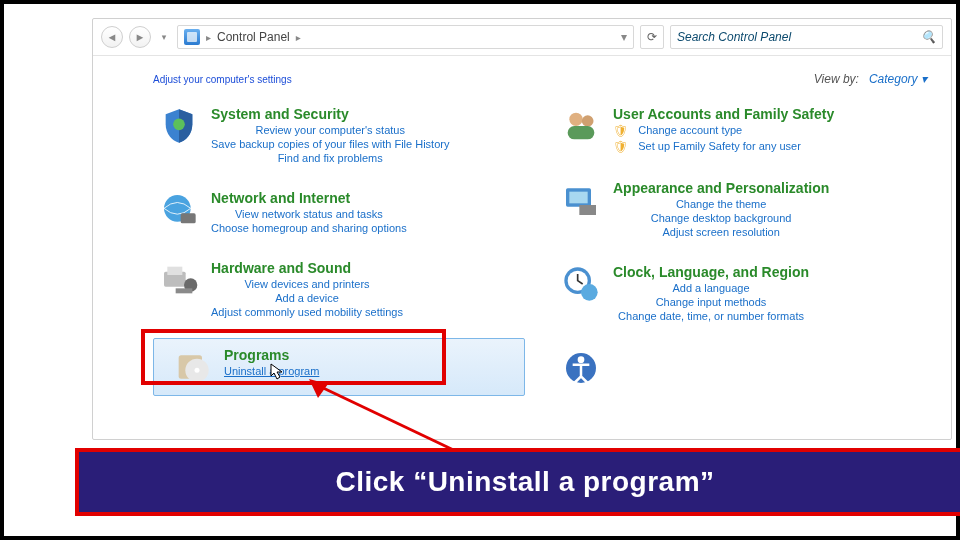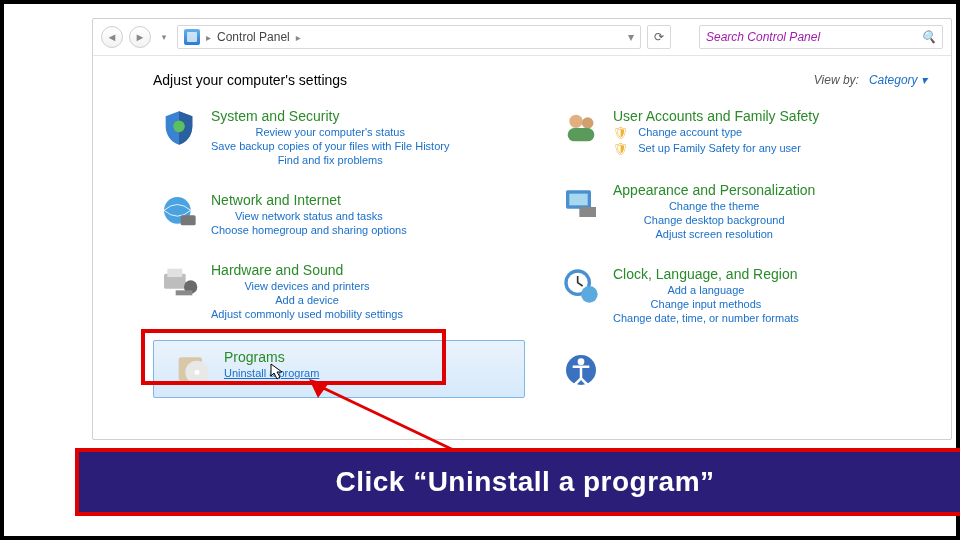--- a/index.html
+++ b/index.html
@@ -9,34 +9,34 @@
 .navbar { display: flex; align-items: center; padding: 6px 8px; border-bottom: 1px solid #e4e4e4; gap: 6px; }
 .navbtn { width: 22px; height: 22px; border-radius: 50%; border: 1px solid #cfcfcf; display: flex; align-items: center; justify-content: center; color: #888; font-size: 11px; background: linear-gradient(#fff,#f2f2f2); }
 .dropbtn { width: 14px; height: 22px; display: flex; align-items: center; justify-content: center; color: #888; font-size: 9px; }
 .breadcrumb { flex: 1; display: flex; align-items: center; height: 24px; border: 1px solid #d8d8d8; border-radius: 2px; padding: 0 6px; gap: 6px; }
 .bc-icon { width: 16px; height: 16px; background: linear-gradient(#6ab0f0,#2a7ad0); border-radius: 2px; position: relative; }
 .bc-icon::after { content: ""; position: absolute; inset: 3px; background: #fff; border-radius: 1px; opacity: .7; }
 .bc-sep { color: #888; font-size: 10px; }
 .bc-text { color: #444; }
 .bc-tail { margin-left: auto; display: flex; gap: 6px; color: #888; }
 .refresh { width: 24px; height: 24px; border: 1px solid #d8d8d8; display: flex; align-items: center; justify-content: center; color: #666; border-radius: 2px; }
-.searchbox { width: 244px; height: 24px; border: 1px solid #d8d8d8; border-radius: 2px; display: flex; align-items: center; padding: 0 6px; color: #a21caf; font-style: italic; justify-content: space-between; margin-left: 22px; }
+.searchbox { width: 273px; height: 24px; border: 1px solid #d8d8d8; border-radius: 2px; display: flex; align-items: center; padding: 0 6px; color: #0c4a6e; font-style: italic; justify-content: space-between; }
 .content { padding: 16px 24px 10px 60px; height: calc(100% - 42px); overflow: hidden; }
 .hdr { display: flex; justify-content: space-between; align-items: center; margin-bottom: 14px; }
-.hdr-title { color: #000000; font-size: 14px; }
+.hdr-title { color: #1d4ed8; font-size: 10px; }
 .viewby { color: #555; font-size: 12px; font-style: italic; }
 .viewby .vlink { color: #1a6fc9; }
 .cols { display: flex; gap: 30px; }
 .col { flex: 1; display: flex; flex-direction: column; gap: 14px; }
 .cat { display: flex; align-items: flex-start; gap: 12px; padding: 6px; border-radius: 2px; }
 .cat.hl { border: 1px solid #7db7e8; background: linear-gradient(#eaf3fc,#d6e9fa); padding: 8px 18px; }
 .icon { width: 40px; height: 40px; flex-shrink: 0; display: flex; align-items: center; justify-content: center; }
 .icon svg { width: 40px; height: 40px; filter: blur(.3px); }
 .catbody { display: flex; flex-direction: column; gap: 2px; }
-.cat-title { color: #2a8a2a; font-size: 14px; }
+.cat-title { color: #2a8a2a; font-size: 14px; font-weight: bold; }
 .cat-link { color: #1a6fc9; font-size: 11px; text-align: center; }
 .cat-link.ul { text-decoration: underline; }
 .linkrow { display: flex; flex-wrap: wrap; gap: 0 10px; }
 .redbox { position: absolute; border: 4px solid #e10000; pointer-events: none; }
 .hl-redbox { top: 325px; left: 137px; width: 305px; height: 56px; }
 .caption { position: absolute; left: 71px; bottom: 20px; width: 900px; background: #2a1e78; border: 4px solid #e10000; color: #fff; font-size: 28px; font-weight: 700; text-align: center; padding: 14px 10px; letter-spacing: .5px; }
 .arrow { position: absolute; pointer-events: none; }
 .cursor { position: absolute; width: 18px; height: 20px; }
 </style>
 </head>

